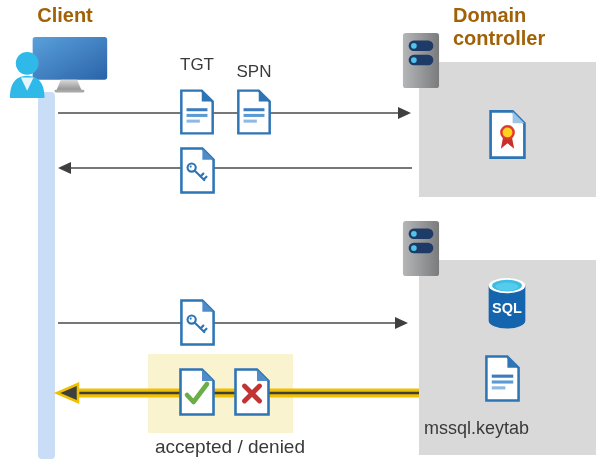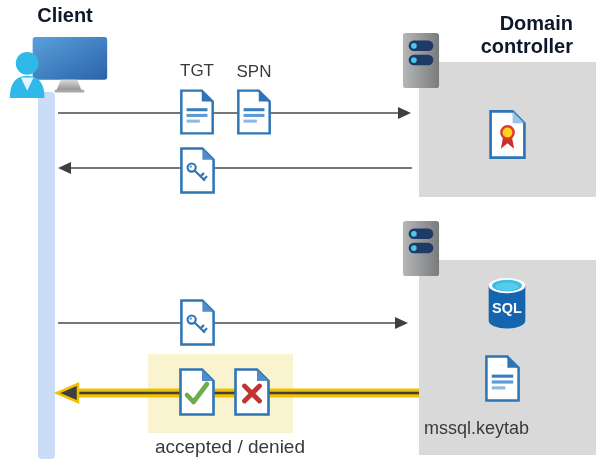--- a/index.html
+++ b/index.html
@@ -4,21 +4,21 @@
 <style>
   html,body{margin:0;padding:0;background:#fff;}
   #stage{
     position:relative;width:600px;height:468px;background:#ffffff;
     font-family:"Liberation Sans", sans-serif;overflow:hidden;
   }
   .abs{position:absolute;}
   .gray-box{background:#D9D9D9;}
   .yellow-box{background:#FAF3CF;}
   .timeline{background:#C9DDF6;border-radius:4px;}
-  .heading{font-weight:bold;font-size:20px;color:#0f172a;line-height:1.15;}
+  .heading{font-weight:bold;font-size:20px;color:#a16207;line-height:1.15;}
   .small-label{font-size:17px;color:#3A3A3A;text-align:center;}
   .caption{font-size:19px;color:#3A3A3A;text-align:center;}
   .file-label{font-size:18px;color:#3A3A3A;text-align:left;}
   svg{display:block;}
 </style>
 </head>
 <body>
 
 <div id="stage">
 
@@ -68,21 +68,21 @@
   <div class="abs heading" style="left:20px;top:4px;width:90px;text-align:center;">Client</div>
   <svg class="abs" style="left:9px;top:36px;" width="100" height="62" viewBox="0 0 110 68">
     <rect x="26" y="1" width="82" height="47" rx="3" fill="url(#gradMonitor)"></rect>
     <polygon points="57,48 75,48 80,60 52,60" fill="url(#gradStand)"></polygon>
     <rect x="50" y="59" width="33" height="3" rx="1.5" fill="#A8A8A8"></rect>
     <circle cx="20" cy="30" r="12.5" fill="#2FB9E9"></circle>
     <path d="M1 68 C1 50 9 44 20 44 C31 44 39 50 39 68 Z" fill="#2FB9E9"></path>
     <polygon points="13,45.5 27,45.5 20,60" fill="#E3F5FD"></polygon>
   </svg>
 
-  <div class="abs small-label" style="left:178px;top:61px;width:38px;">TGT</div>
+  <div class="abs small-label" style="left:178px;top:55px;width:38px;">TGT</div>
   <div class="abs small-label" style="left:235px;top:62px;width:38px;">SPN</div>
 
   <svg class="abs" style="left:178px;top:89px;" width="38" height="46" viewBox="0 0 40 48">
     <path d="M3.5 1.5 H25 L36.5 13 V46.5 H3.5 Z" fill="#fff" stroke="#2E75B6" stroke-width="2.6"></path>
     <polygon points="25,1.5 36.5,13 25,13" fill="#2E75B6"></polygon>
     <rect x="9" y="20" width="22" height="3.2" fill="#3C7DC0"></rect>
     <rect x="9" y="26" width="22" height="3.2" fill="#5B9BD5"></rect>
     <rect x="9" y="32" width="14" height="3.2" fill="#8FB8E2"></rect>
   </svg>
   <svg class="abs" style="left:235px;top:89px;" width="38" height="46" viewBox="0 0 40 48">
@@ -105,21 +105,21 @@
     <circle cx="13" cy="20" r="1.1" fill="#2E75B6"></circle>
   </svg>
 
   <svg class="abs" style="left:402px;top:32px;" width="38" height="57" viewBox="0 0 40 60">
     <rect x="1" y="1" width="38" height="58" rx="3" fill="url(#gradServer)"></rect>
     <rect x="7" y="9" width="26" height="11" rx="5.5" fill="#1E3A66"></rect>
     <circle cx="12.5" cy="14.5" r="3" fill="#4EC6EA"></circle>
     <rect x="7" y="24" width="26" height="11" rx="5.5" fill="#1E3A66"></rect>
     <circle cx="12.5" cy="29.5" r="3" fill="#4EC6EA"></circle>
   </svg>
-  <div class="abs heading" style="left:453px;top:12px;width:120px;text-align:right;">Domain controller</div>
+  <div class="abs heading" style="left:453px;top:4px;width:120px;">Domain controller</div>
   <svg class="abs" style="left:487px;top:108px;" width="41" height="53" viewBox="0 0 40 48">
     <path d="M3.5 1.5 H25 L36.5 13 V46.5 H3.5 Z" fill="#fff" stroke="#2E75B6" stroke-width="2.6"></path>
     <polygon points="25,1.5 36.5,13 25,13" fill="#9DC3E6"></polygon>
     <polygon points="16,25 13.5,38 20,32.5 26.5,38 24,25" fill="#C9302C"></polygon>
     <circle cx="20" cy="22" r="6" fill="#FFD21C" stroke="#E03A2F" stroke-width="2.4"></circle>
   </svg>
 
   <svg class="abs" style="left:402px;top:220px;" width="38" height="57" viewBox="0 0 40 60">
     <rect x="1" y="1" width="38" height="58" rx="3" fill="url(#gradServer)"></rect>
     <rect x="7" y="9" width="26" height="11" rx="5.5" fill="#1E3A66"></rect>

